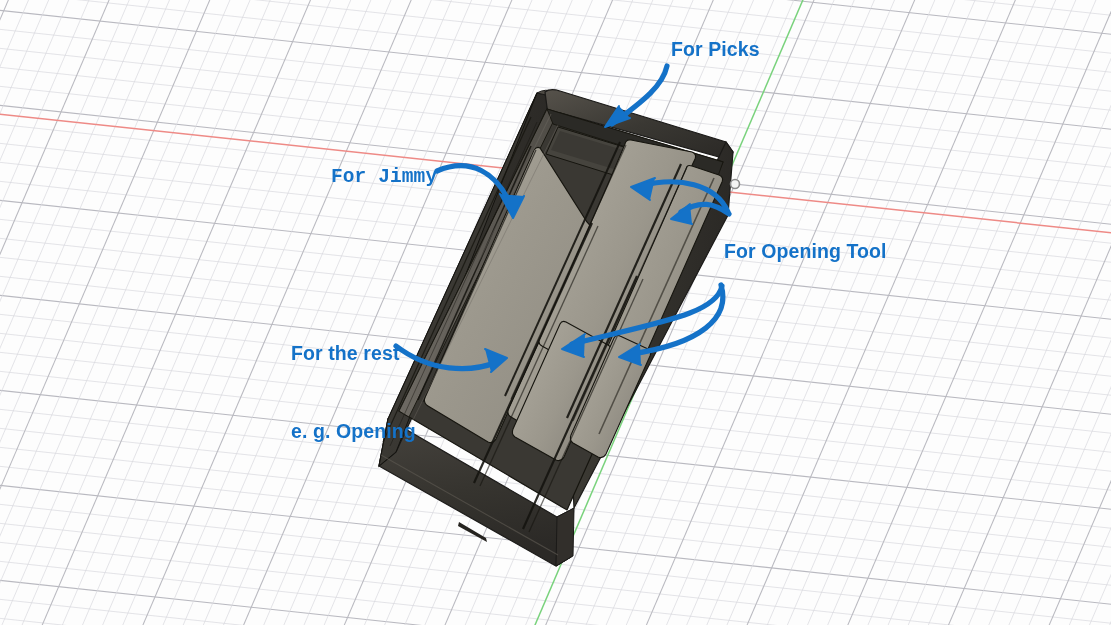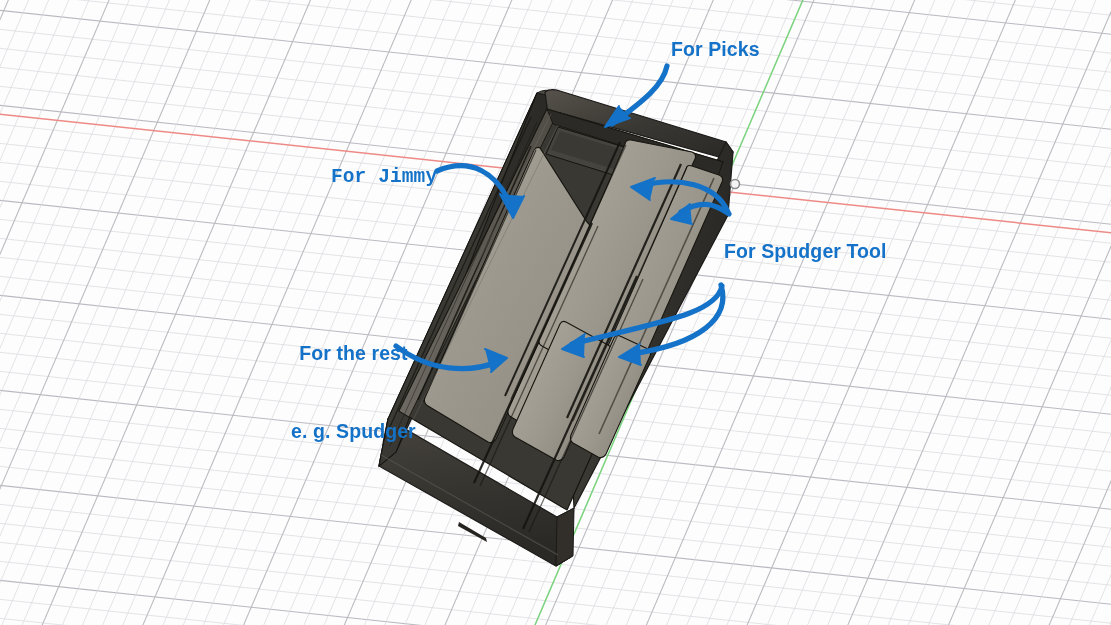--- a/index.html
+++ b/index.html
@@ -29,21 +29,20 @@
   .anno-label {
     position: absolute;
     font-family: "Liberation Sans", sans-serif;
     font-weight: bold;
     font-size: 19.5px;
     line-height: 26px;
     color: #1472c8;
     white-space: pre;
     letter-spacing: 0.1px;
     user-select: none;
-    text-align: center;
   }
   #label-picks   { left: 671px; top: 36px; }
   #label-jimmy   { left: 331px; top: 164px; font-family: Liberation Mono, monospace; }
   #label-opening { left: 724px; top: 238px; }
   #label-rest    { left: 291px; top: 288px; }
 </style>
 </head>
 <body>
 
 <div id="stage">
@@ -443,20 +442,20 @@
         <path d="M 721 285 C 731 318 700 344 631 354"></path>
         <path d="M 640 344 L 619 357 L 641 365" fill="#1472c8" stroke="#1472c8" stroke-width="2"></path>
       </g>
     </g>
   </svg>
 
   <div class="anno-label" id="label-picks">For Picks</div>
 
   <div class="anno-label" id="label-jimmy">For Jimmy</div>
 
-  <div class="anno-label" id="label-opening">For Spudger Tool</div>
+  <div class="anno-label" id="label-opening">For Opening Tool</div>
 
   <div class="anno-label" id="label-rest">
     <div>For the rest</div>
-    <div>e. g. Spudger</div>
+    <div>e. g. Opening</div>
   </div>
 
 </div>
 
 </body></html>

